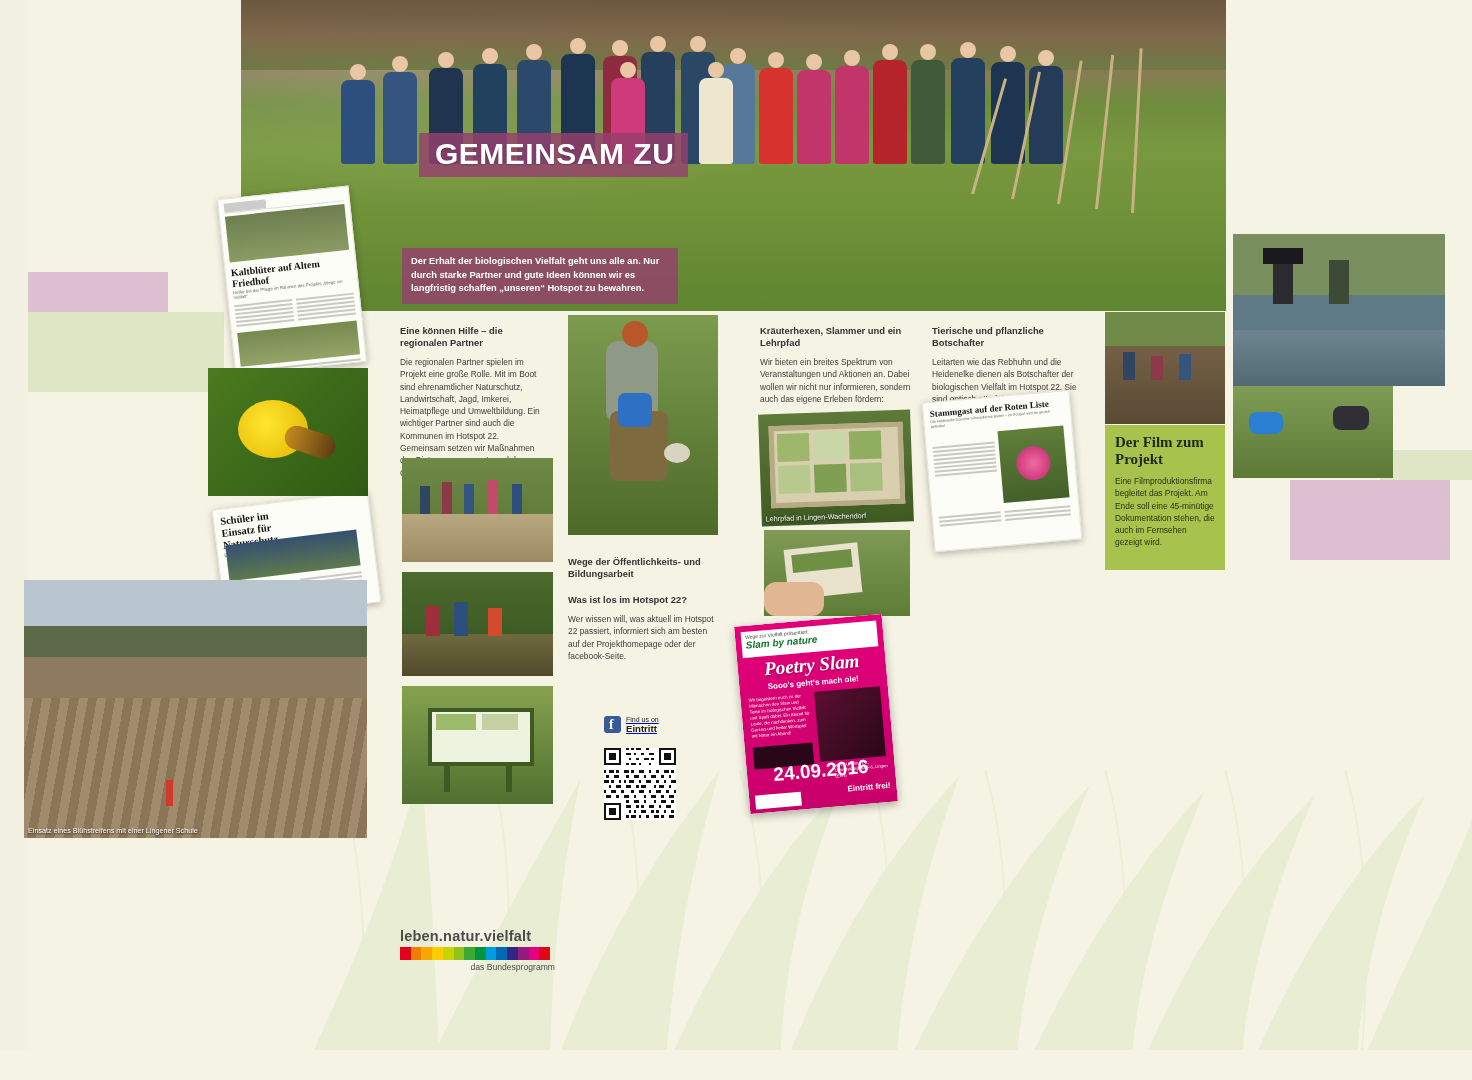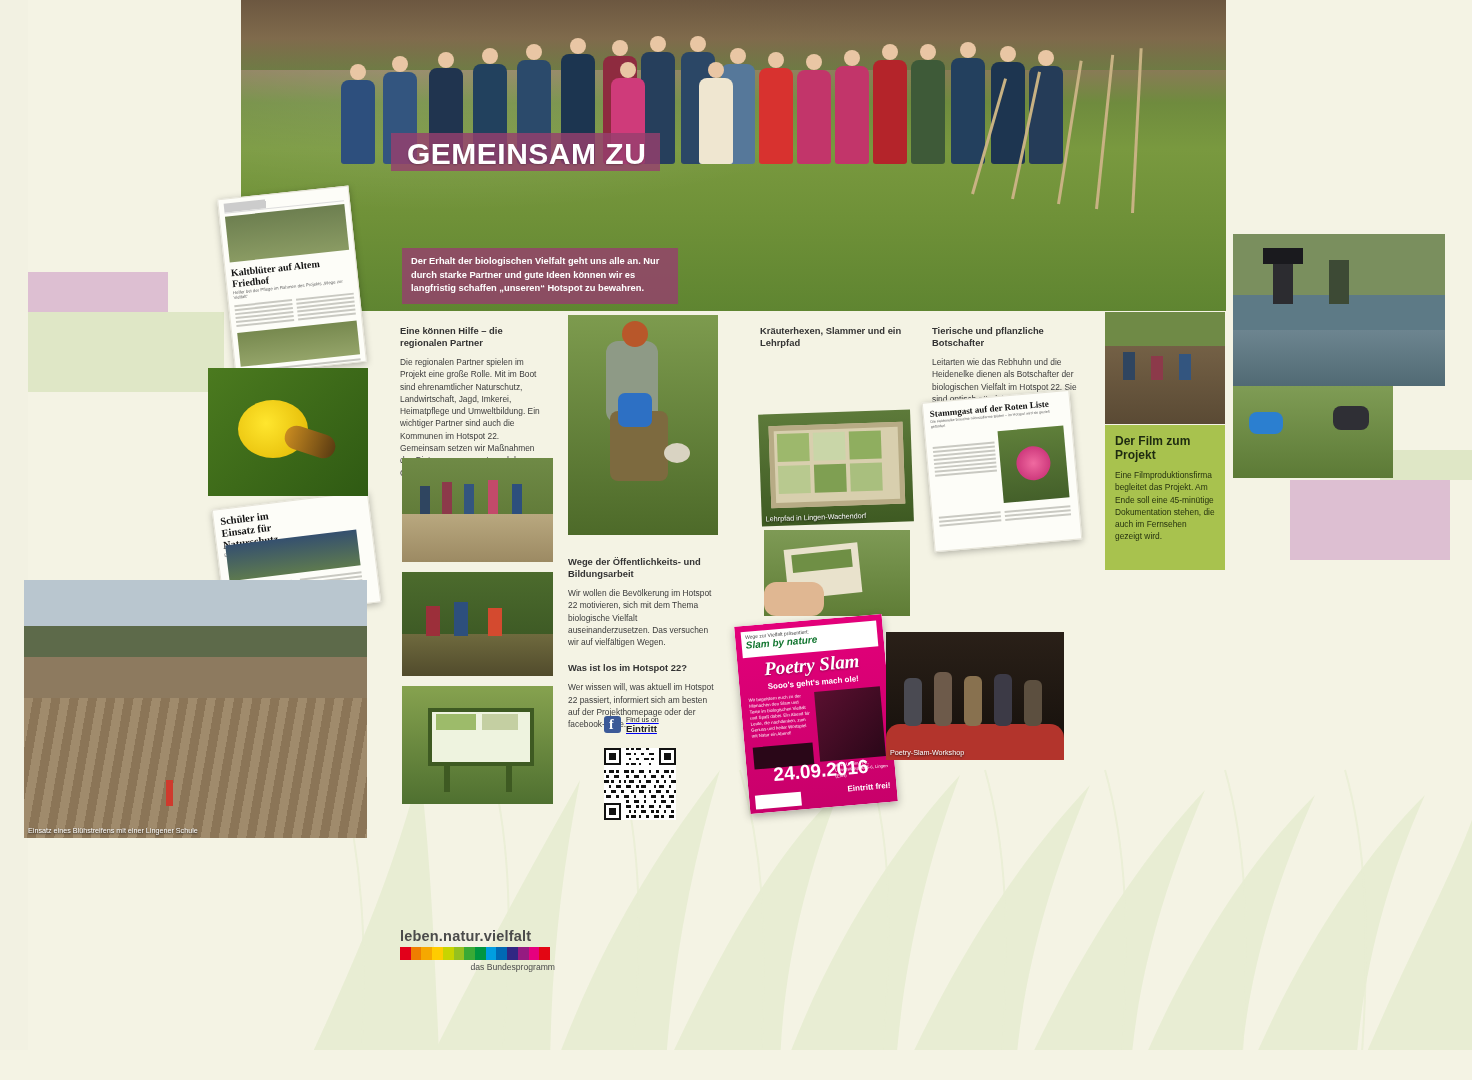--- a/index.html
+++ b/index.html
@@ -49,23 +49,24 @@
   .kid{position:absolute;bottom:0;width:34px;border-radius:8px 8px 3px 3px;}
   .kid .head{position:absolute;top:-16px;left:50%;transform:translateX(-50%);width:16px;height:16px;border-radius:50%;background:#e9c6a4;}
   .rake{position:absolute;width:3px;background:#c8b283;transform-origin:bottom center;}
   .hero-band{
     position:absolute;left:150px;top:125px;width:755px;
     padding:8px 0 10px 0;
   }
   .band-line{
     display:inline-block;background:rgba(150,63,110,.82);
     color:#fff;font-weight:bold;letter-spacing:.5px;
-    padding:4px 14px 0 16px;
+    padding:4px 14px 6px 16px;
     font-size:30px;line-height:34px;
     text-shadow:0 1px 2px rgba(0,0,0,.25);
+    margin-left:28px;
   }
   .band-line.l2{font-size:29px;margin-top:3px;}
   .hero-sub{
     position:absolute;left:161px;top:248px;width:258px;
     background:rgba(150,63,110,.80);color:#fff;
     font-size:9.3px;line-height:13.5px;padding:7px 9px 8px 9px;font-weight:bold;
   }
 
   
   .photo{position:absolute;overflow:hidden;background:#7d8a5c;}
@@ -87,21 +88,21 @@
   h3.kicker{
     font-size:9.4px;font-weight:bold;color:#333;margin:0 0 7px 0;line-height:12px;
   }
   p.body{
     font-size:8.4px;line-height:12.3px;margin:0 0 10px 0;color:#3b3b3b;
   }
   .film-box{
     position:absolute;left:1105px;top:425px;width:120px;height:145px;
     background:#a8c24e;padding:9px 10px;box-sizing:border-box;
   }
-  .film-box h3{font-size:12px;margin:0 0 7px 0;color:#1e2b10;}
+  .film-box h3{font-size:15px;margin:0 0 7px 0;color:#1e2b10;font-family:Liberation Serif, serif;}
   .film-box p{font-size:8.4px;line-height:12.3px;margin:0;color:#26330f;}
 
   
   .fb{position:absolute;left:604px;top:716px;display:flex;align-items:center;gap:5px;}
   .fb-ico{width:17px;height:17px;background:#3b5998;border-radius:3px;position:relative;}
   .fb-ico::after{
     content:"f";position:absolute;left:5px;top:1px;color:#fff;font-weight:bold;
     font-family:"Liberation Serif",serif;font-size:14px;line-height:16px;
   }
   .fb-txt{line-height:8.5px;}
@@ -350,21 +351,20 @@
   <div class="photo" style="left:568px;top:315px;width:150px;height:220px;background:linear-gradient(#7d9b4e,#4d6a29);">
     <div style="position:absolute;left:38px;top:26px;width:52px;height:82px;background:#8e9a86;border-radius:12px;"></div>
     <div style="position:absolute;left:54px;top:6px;width:26px;height:26px;border-radius:50%;background:#b8572a;"></div>
     <div style="position:absolute;left:42px;top:96px;width:58px;height:70px;background:#7d6a3f;border-radius:8px;"></div>
     <div style="position:absolute;left:50px;top:78px;width:34px;height:34px;background:#2d70c4;border-radius:7px;"></div>
     <div style="position:absolute;left:96px;top:128px;width:26px;height:20px;border-radius:50%;background:#d9d3c2;"></div>
   </div>
 
   <div class="col" style="left:568px;top:556px;width:150px;">
     <h3 class="kicker">Wege der Öffentlichkeits- und Bildungsarbeit</h3>
-    <p class="body">Wir wollen die Bevölkerung im Hotspot 22 motivieren, sich mit dem Thema biologische Vielfalt auseinanderzusetzen. Das versuchen wir auf vielfältigen Wegen.</p>
     <h3 class="kicker" style="margin-top:14px;">Was ist los im Hotspot 22?</h3>
     <p class="body">Wer wissen will, was aktuell im Hotspot 22 passiert, informiert sich am besten auf der Projekthomepage oder der facebook-Seite.</p>
   </div>
 
   <a class="fb" href="#">
     <span class="fb-ico"></span>
     <span class="fb-txt">
       <span class="s">Find us on</span>
       <span class="b">Eintritt</span>
     </span>
@@ -477,20 +477,21 @@
           <rect x="17" y="27" width="1" height="1"></rect>
           <rect x="20" y="27" width="2" height="1"></rect>
           <rect x="23" y="27" width="1" height="1"></rect>
           <rect x="26" y="27" width="2" height="1"></rect>
       </g>
     </svg>
   </div>
 
   <div class="col" style="left:760px;top:325px;width:152px;">
     <h3 class="kicker">Kräuterhexen, Slammer und ein Lehrpfad</h3>
+    <p class="body">Wir bieten ein breites Spektrum von Veranstaltungen und Aktionen an. Dabei wollen wir nicht nur informieren, sondern auch das eigene Erleben fördern:</p>
   </div>
 
   <div class="photo" style="left:760px;top:412px;width:152px;height:112px;transform:rotate(-2deg);background:linear-gradient(#5d7a3a,#3e5a22);">
     <div style="position:absolute;left:10px;top:12px;width:124px;height:72px;background:#d8cfae;border:5px solid #b7ab85;"></div>
     <div style="position:absolute;left:18px;top:20px;display:flex;gap:4px;flex-wrap:wrap;width:110px;">
       <span style="width:32px;height:28px;background:#9db86c;display:block;"></span>
       <span style="width:32px;height:28px;background:#c9d6a8;display:block;"></span>
       <span style="width:32px;height:28px;background:#8fae5f;display:block;"></span>
       <span style="width:32px;height:28px;background:#b8c98f;display:block;"></span>
       <span style="width:32px;height:28px;background:#7f9f52;display:block;"></span>
@@ -517,29 +518,20 @@
       Wir begeistern euch zu der Mitmachen den Slam und Texte im biologischen Vielfalt und Spaß dabei. Ein Abend für Leute, die nachdenken, zum Genuss und heiter Wortspiel mit Natur ein Abend!
     </div>
     <div style="position:absolute;left:74px;top:72px;width:66px;height:70px;background:linear-gradient(135deg,#5a1030,#2a0718);"></div>
     <div style="position:absolute;left:8px;top:122px;width:60px;height:22px;background:#2a0718;"></div>
     <div class="poster-date">24.09.2016</div>
     <div style="position:absolute;left:88px;bottom:28px;width:56px;font-size:4.2px;color:#fff;line-height:5.5px;">ab 19 Uhr im TPZ, Universitätsplatz 5-6, Lingen (Ems)</div>
     <div class="poster-free">Eintritt frei!</div>
     <div style="position:absolute;left:6px;bottom:4px;width:46px;height:14px;background:#fff;"></div>
   </div>
 
-  <div class="photo" style="left:886px;top:632px;width:178px;height:128px;background:linear-gradient(#2a2018,#140f0b);">
-    <div style="position:absolute;left:0;top:92px;width:178px;height:36px;background:#b3342c;border-radius:14px 14px 0 0;"></div>
-    <div style="position:absolute;left:18px;top:46px;width:18px;height:48px;background:#4a4a52;border-radius:6px;"></div>
-    <div style="position:absolute;left:48px;top:40px;width:18px;height:54px;background:#6d5a4a;border-radius:6px;"></div>
-    <div style="position:absolute;left:78px;top:44px;width:18px;height:50px;background:#88714f;border-radius:6px;"></div>
-    <div style="position:absolute;left:108px;top:42px;width:18px;height:52px;background:#3c3a46;border-radius:6px;"></div>
-    <div style="position:absolute;left:138px;top:48px;width:18px;height:46px;background:#5c4f3f;border-radius:6px;"></div>
-    <div class="cap">Poetry-Slam-Workshop</div>
-  </div>
 
   <div class="col" style="left:932px;top:325px;width:152px;">
     <h3 class="kicker">Tierische und pflanzliche Botschafter</h3>
     <p class="body">Leitarten wie das Rebhuhn und die Heidenelke dienen als Botschafter der biologischen Vielfalt im Hotspot 22. Sie sind optisch attraktiv und leicht zu erkennen.</p>
   </div>
 
   <div class="clip" style="left:928px;top:396px;width:146px;height:148px;transform:rotate(-5deg);">
     <div class="hl" style="font-size:9px;margin:6px 6px 1px 6px;">Stammgast auf der Roten Liste</div>
     <div style="font-size:3.6px;color:#666;margin:0 6px 3px 6px;line-height:5px;">Die Heidenelke brauchte nährstoffarme Böden – im Hotspot wird sie gezielt gefördert</div>
     <div style="position:absolute;left:6px;top:42px;width:62px;">

